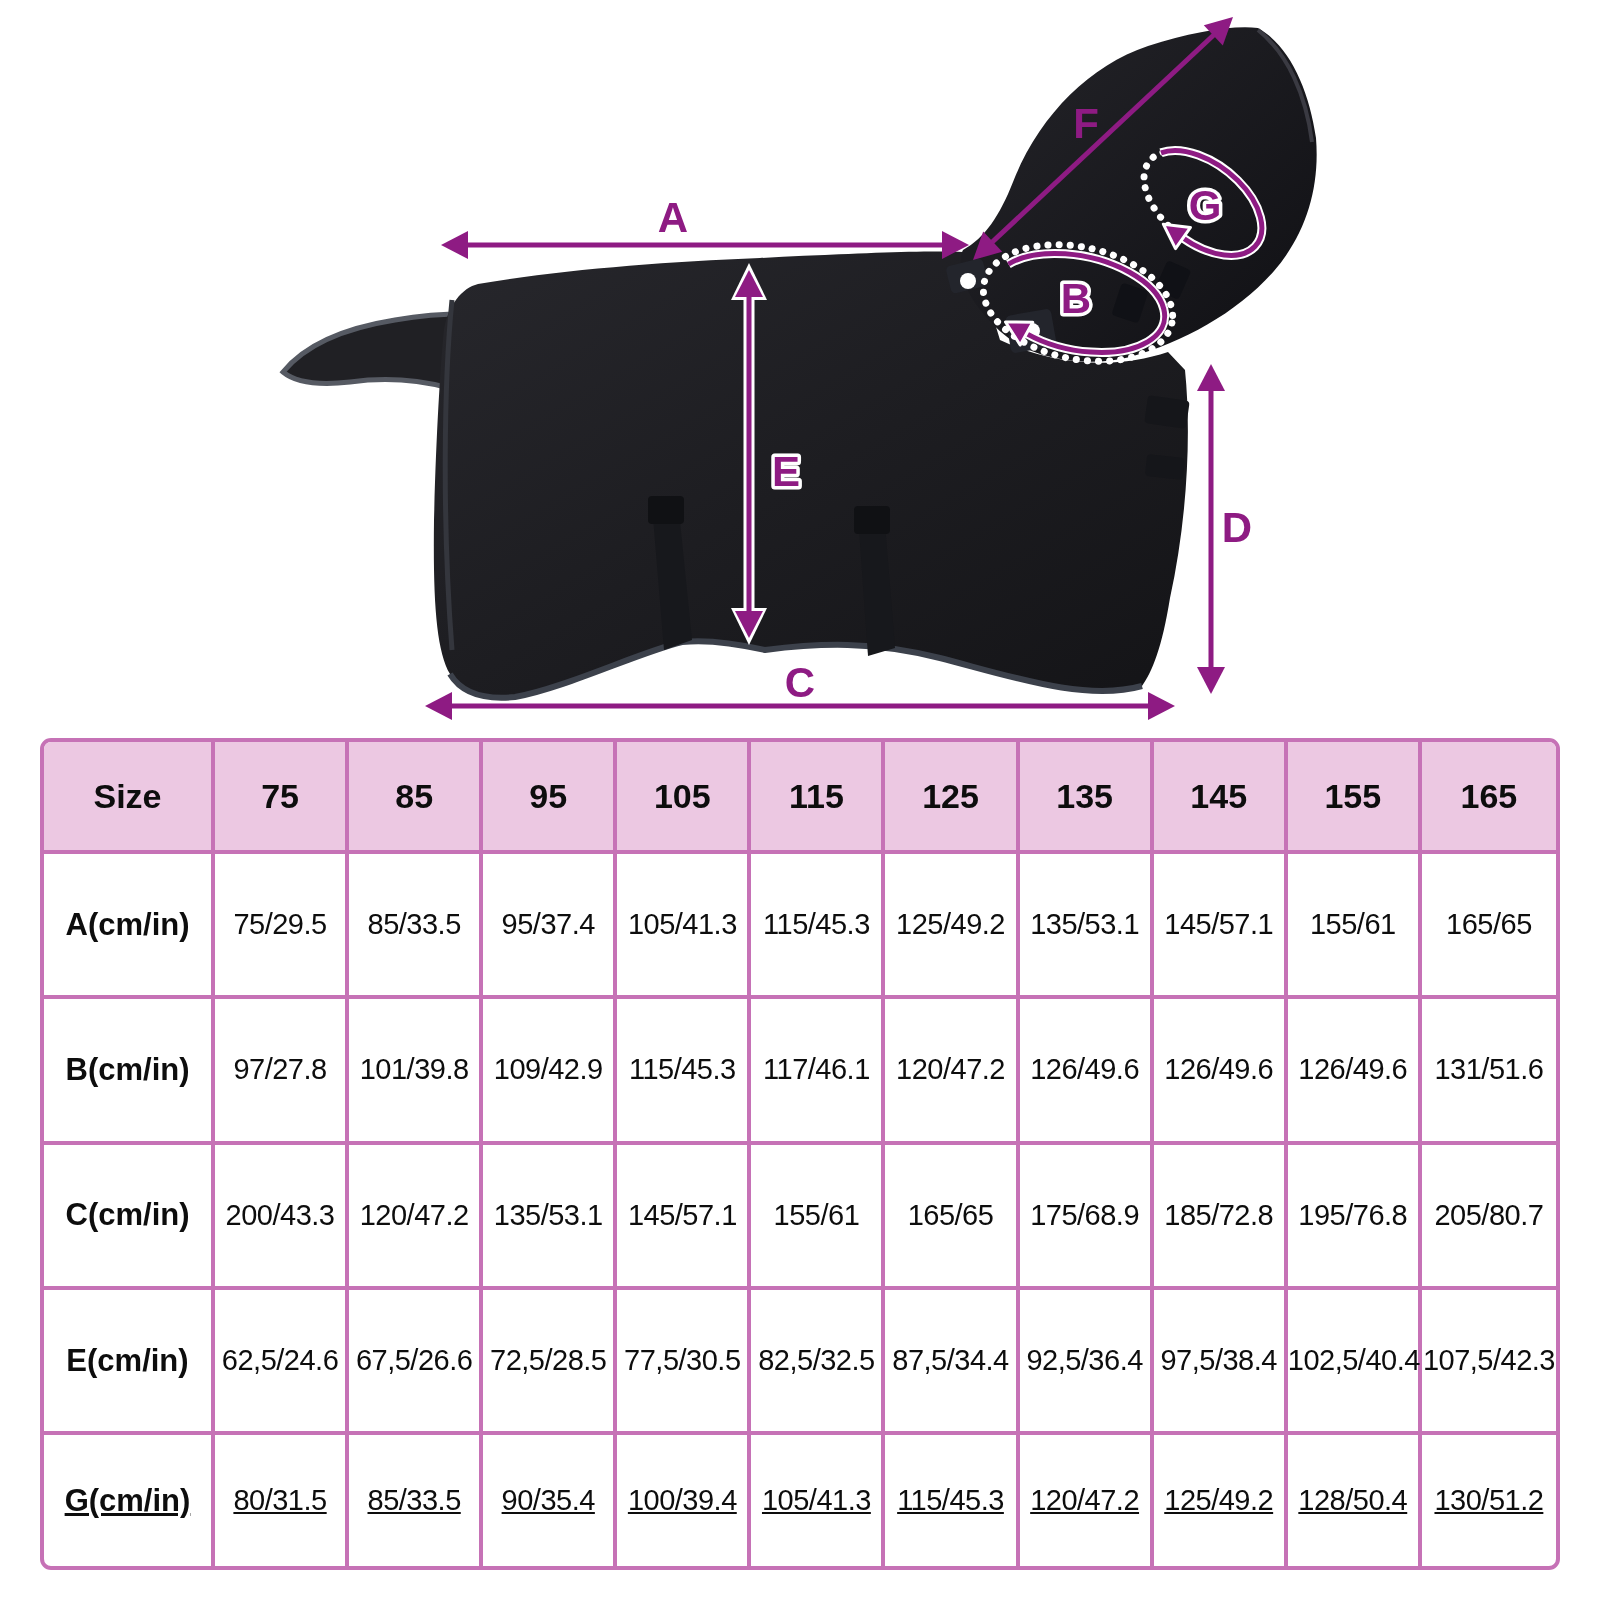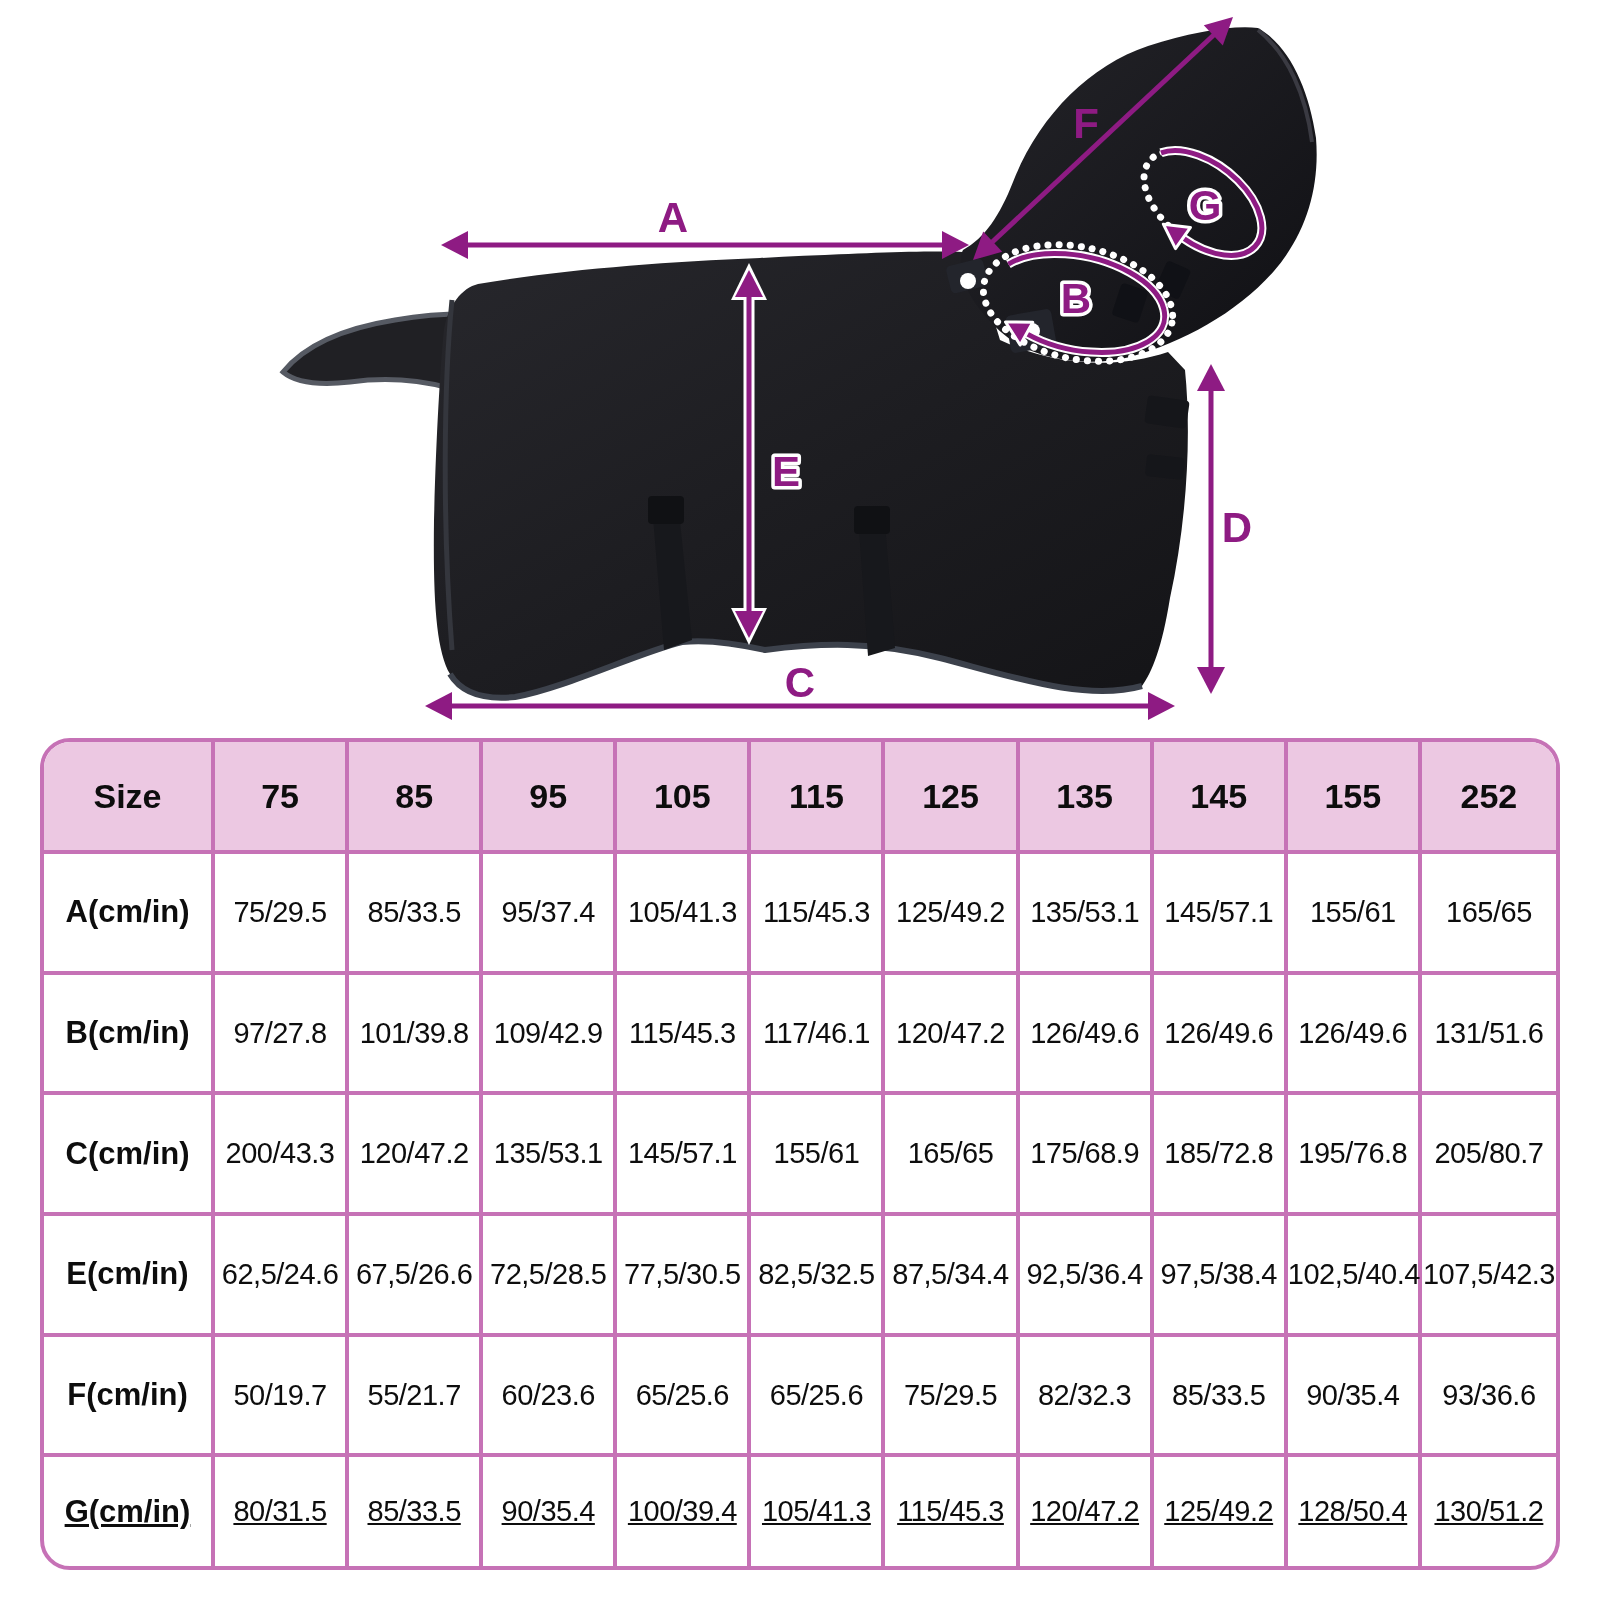--- a/index.html
+++ b/index.html
@@ -2,21 +2,21 @@
 <html style="--border-pink: #c672b6; --header-pink: #ecc8e2;"><head>
 <meta charset="utf-8">
 <style>
   html,body{margin:0;padding:0;background:#ffffff;}
   .stage{position:relative;width:1600px;height:1600px;background:#ffffff;overflow:hidden;
          font-family:"Liberation Sans", sans-serif;}
   .diagram{position:absolute;left:0;top:0;width:1600px;height:732px;}
   .dim-label{font-family:"Liberation Sans", sans-serif;font-weight:bold;font-size:42px;
              text-anchor:middle;}
   .size-table-wrap{position:absolute;left:40px;top:738px;width:1520px;height:832px;
-                   border:4px solid var(--border-pink);border-radius:30px;overflow:hidden;
+                   border:4px solid var(--border-pink);border-radius:11px;overflow:hidden;
                    box-sizing:border-box;background:#ffffff;}
   table.size-table{width:100%;height:100%;border-collapse:separate;border-spacing:0;
                    table-layout:fixed;}
   table.size-table th, table.size-table td{
       text-align:center;vertical-align:middle;padding:0;
       border-right:4px solid var(--border-pink);
       border-bottom:4px solid var(--border-pink);
       color:#0d0d0d;}
   table.size-table th:last-child, table.size-table td:last-child{border-right:none;}
   table.size-table tr:last-child td{border-bottom:none;text-decoration:underline;}
@@ -173,21 +173,21 @@
             <th>Size</th>
             <th>75</th>
             <th>85</th>
             <th>95</th>
             <th>105</th>
             <th>115</th>
             <th>125</th>
             <th>135</th>
             <th>145</th>
             <th>155</th>
-            <th>252</th>
+            <th>165</th>
           </tr>
         </thead>
       <tbody id="table-body">
           <tr>
             <td class="row-label">A(cm/in)</td>
             <td class="cell-val">75/29.5</td>
             <td class="cell-val">85/33.5</td>
             <td class="cell-val">95/37.4</td>
             <td class="cell-val">105/41.3</td>
             <td class="cell-val">115/45.3</td>
@@ -230,33 +230,20 @@
             <td class="cell-val">72,5/28.5</td>
             <td class="cell-val">77,5/30.5</td>
             <td class="cell-val">82,5/32.5</td>
             <td class="cell-val">87,5/34.4</td>
             <td class="cell-val">92,5/36.4</td>
             <td class="cell-val">97,5/38.4</td>
             <td class="cell-val">102,5/40.4</td>
             <td class="cell-val">107,5/42.3</td>
           </tr>
           <tr>
-            <td class="row-label">F(cm/in)</td>
-            <td class="cell-val">50/19.7</td>
-            <td class="cell-val">55/21.7</td>
-            <td class="cell-val">60/23.6</td>
-            <td class="cell-val">65/25.6</td>
-            <td class="cell-val">65/25.6</td>
-            <td class="cell-val">75/29.5</td>
-            <td class="cell-val">82/32.3</td>
-            <td class="cell-val">85/33.5</td>
-            <td class="cell-val">90/35.4</td>
-            <td class="cell-val">93/36.6</td>
-          </tr>
-          <tr>
             <td class="row-label">G(cm/in)</td>
             <td class="cell-val">80/31.5</td>
             <td class="cell-val">85/33.5</td>
             <td class="cell-val">90/35.4</td>
             <td class="cell-val">100/39.4</td>
             <td class="cell-val">105/41.3</td>
             <td class="cell-val">115/45.3</td>
             <td class="cell-val">120/47.2</td>
             <td class="cell-val">125/49.2</td>
             <td class="cell-val">128/50.4</td>

